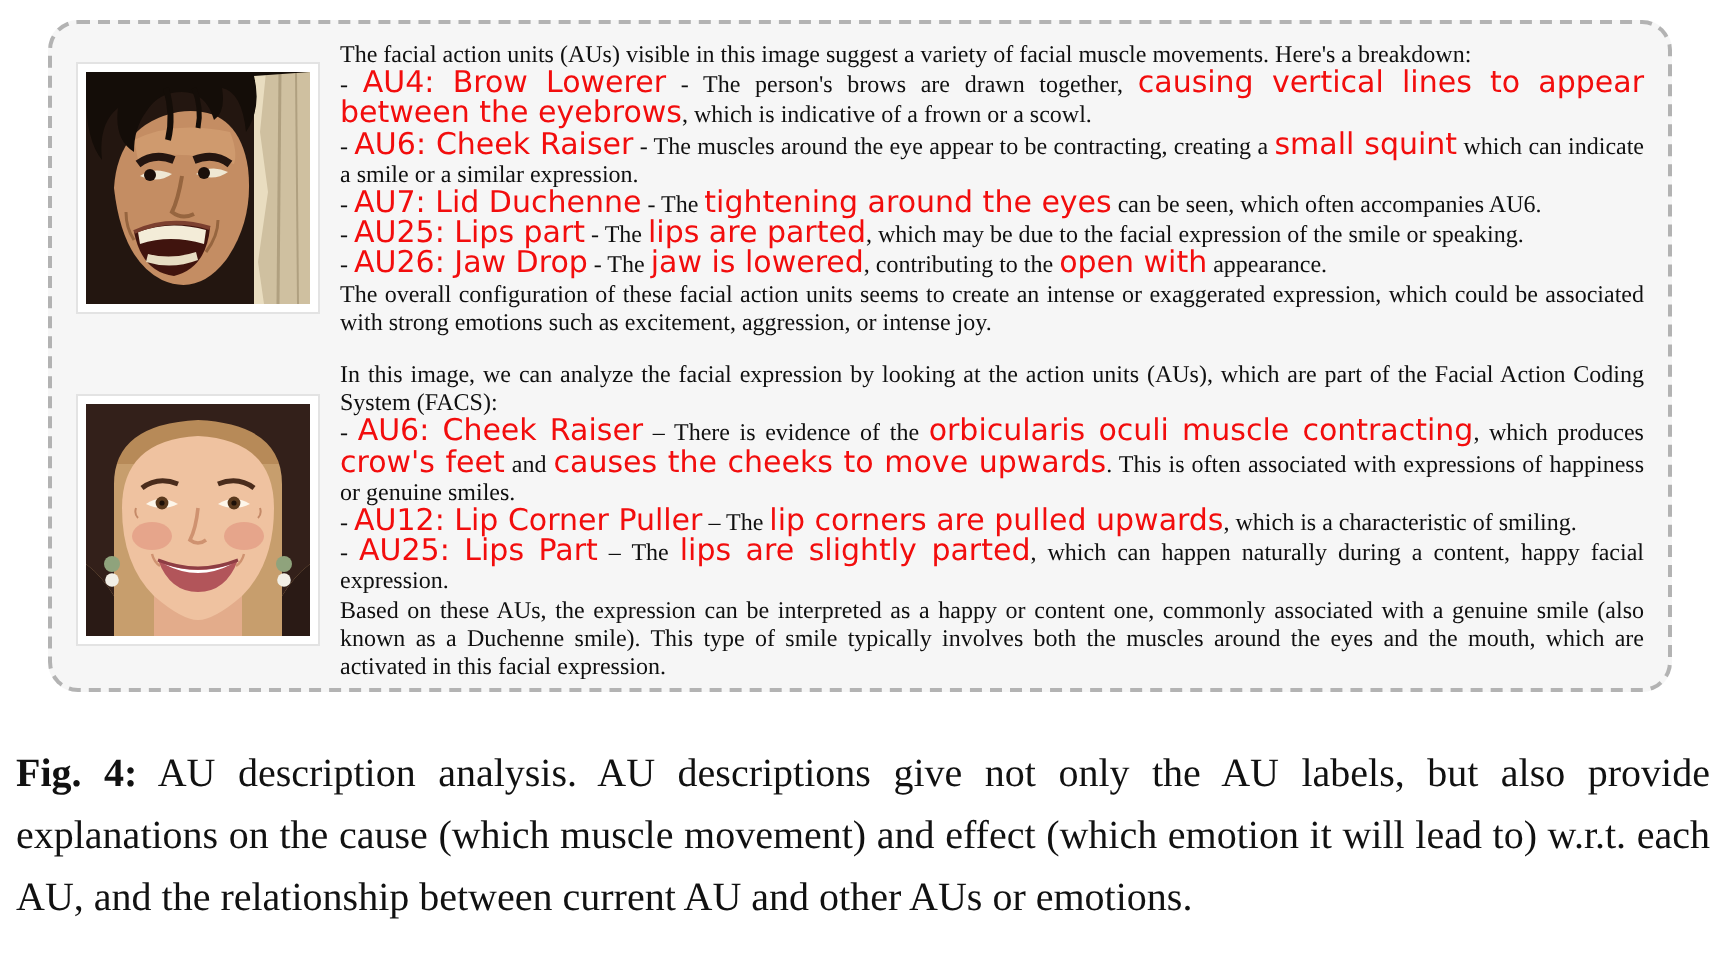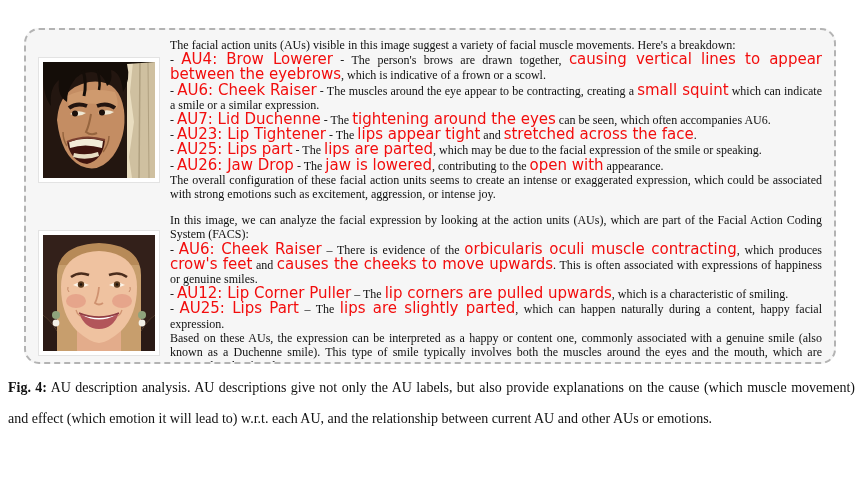--- a/index.html
+++ b/index.html
@@ -1,41 +1,41 @@
 <!DOCTYPE html>
 <html><head>
 <meta charset="utf-8">
 <style>
   html,body{margin:0;padding:0;background:#ffffff;}
   body{width:863px;height:481px;overflow:hidden;font-family:"Liberation Serif",serif;}
   .page{position:relative;width:863px;height:481px;background:#fff;}
 
   .panel{
-    position:absolute;left:24px;top:28px;width:812px;height:336px;
+    position:absolute;left:24px;top:10px;width:812px;height:336px;
     box-sizing:border-box;background:#f6f6f6;
     border:2px dashed #b3b3b3;border-radius:15px;
     padding:8px 12px;overflow:hidden;
   }
   .row{display:flex;align-items:center;}
   .row2{margin-top:12px;}
   .photo{
     flex:0 0 auto;background:#ffffff;border:1px solid #e3e3e3;
     padding:4px;margin-right:10px;width:112px;height:116px;
   }
   .photo svg{display:block;width:112px;height:116px;}
   .txt{flex:1 1 auto;min-width:0;}
   .para{
     font-family:"Liberation Serif",serif;font-size:12px;line-height:14.2px;
     color:#101010;text-align:justify;margin:0;
   }
   .red{font-family:"DejaVu Sans",sans-serif;font-size:15px;color:#f20d0d;}
 
   .caption{
     position:absolute;left:8px;top:372px;width:847px;
-    font-family:"Liberation Serif",serif;font-size:14px;line-height:31px;
+    font-family:"Liberation Serif",serif;font-size:20px;line-height:31px;
     color:#111;text-align:justify;
   }
   .caption .bold{font-weight:bold;}
 </style>
 </head>
 <body>
 
 <div class="page">
 
   <div class="panel">
@@ -73,21 +73,20 @@
           <path d="M24,80 Q42,72 62,78" stroke="#7c4030" stroke-width="2" fill="none"></path>
           <path d="M20,70 Q20,78 24,84" stroke="#96653f" stroke-width="1.5" fill="none"></path>
           <path d="M66,74 Q66,82 60,90" stroke="#96653f" stroke-width="1.5" fill="none"></path>
         </svg>
       </div>
       <div class="txt">
         <p class="para"><span>The facial action units (AUs) visible in this image suggest a variety of facial muscle movements. Here's a breakdown:</span></p>
         <p class="para"><span>- </span><span class="red">AU4: Brow Lowerer</span><span> - The person's brows are drawn together, </span><span class="red">causing vertical lines to appear between the eyebrows</span><span>, which is indicative of a frown or a scowl.</span></p>
         <p class="para"><span>- </span><span class="red">AU6: Cheek Raiser</span><span> - The muscles around the eye appear to be contracting, creating a </span><span class="red">small squint</span><span> which can indicate a smile or a similar expression.</span></p>
         <p class="para"><span>- </span><span class="red">AU7: Lid Duchenne</span><span> - The </span><span class="red">tightening around the eyes</span><span> can be seen, which often accompanies AU6.</span></p>
-        <p class="para"><span>- </span><span class="red">AU23: Lip Tightener</span><span> - The </span><span class="red">lips appear tight</span><span> and </span><span class="red">stretched across the face</span><span>.</span></p>
         <p class="para"><span>- </span><span class="red">AU25: Lips part</span><span> - The </span><span class="red">lips are parted</span><span>, which may be due to the facial expression of the smile or speaking.</span></p>
         <p class="para"><span>- </span><span class="red">AU26: Jaw Drop</span><span> - The </span><span class="red">jaw is lowered</span><span>, contributing to the </span><span class="red">open with</span><span> appearance.</span></p>
         <p class="para"><span>The overall configuration of these facial action units seems to create an intense or exaggerated expression, which could be associated with strong emotions such as excitement, aggression, or intense joy.</span></p>
       </div>
     </div>
 
     <div class="row row2">
       <div class="photo">
         <svg viewBox="0 0 112 116" preserveAspectRatio="none">
           <rect x="0" y="0" width="112" height="116" fill="#c79e6d"></rect>

